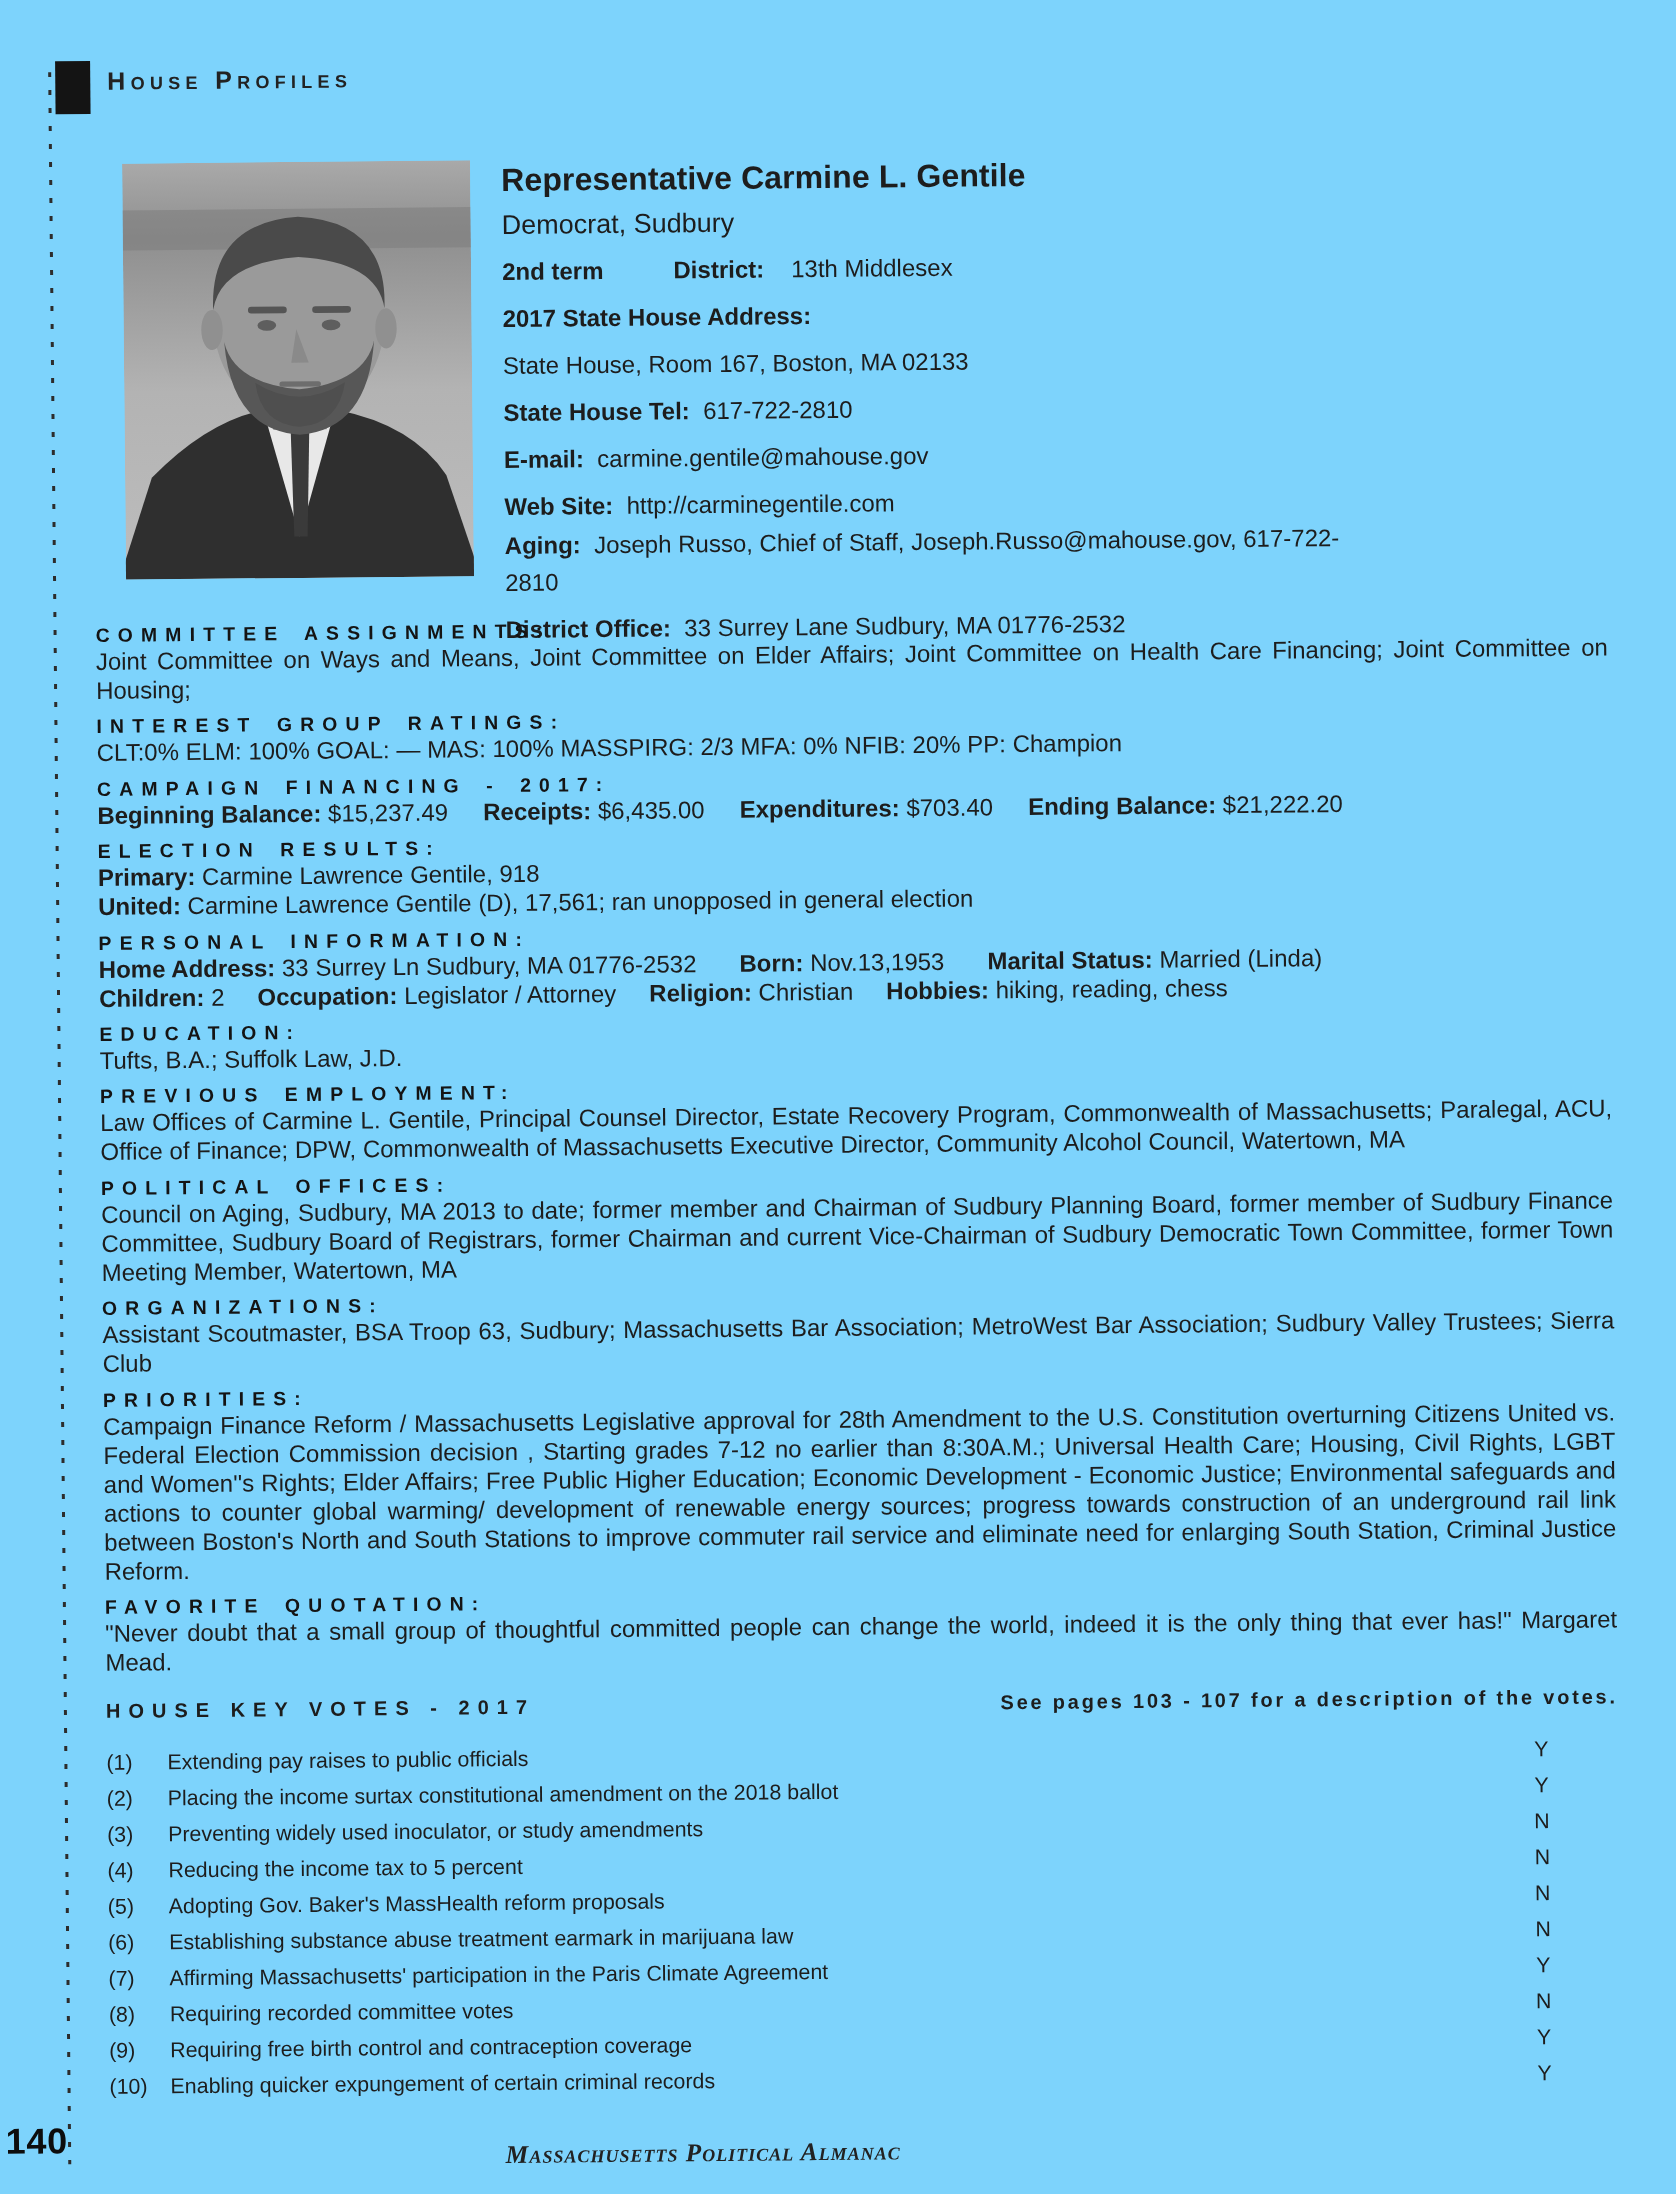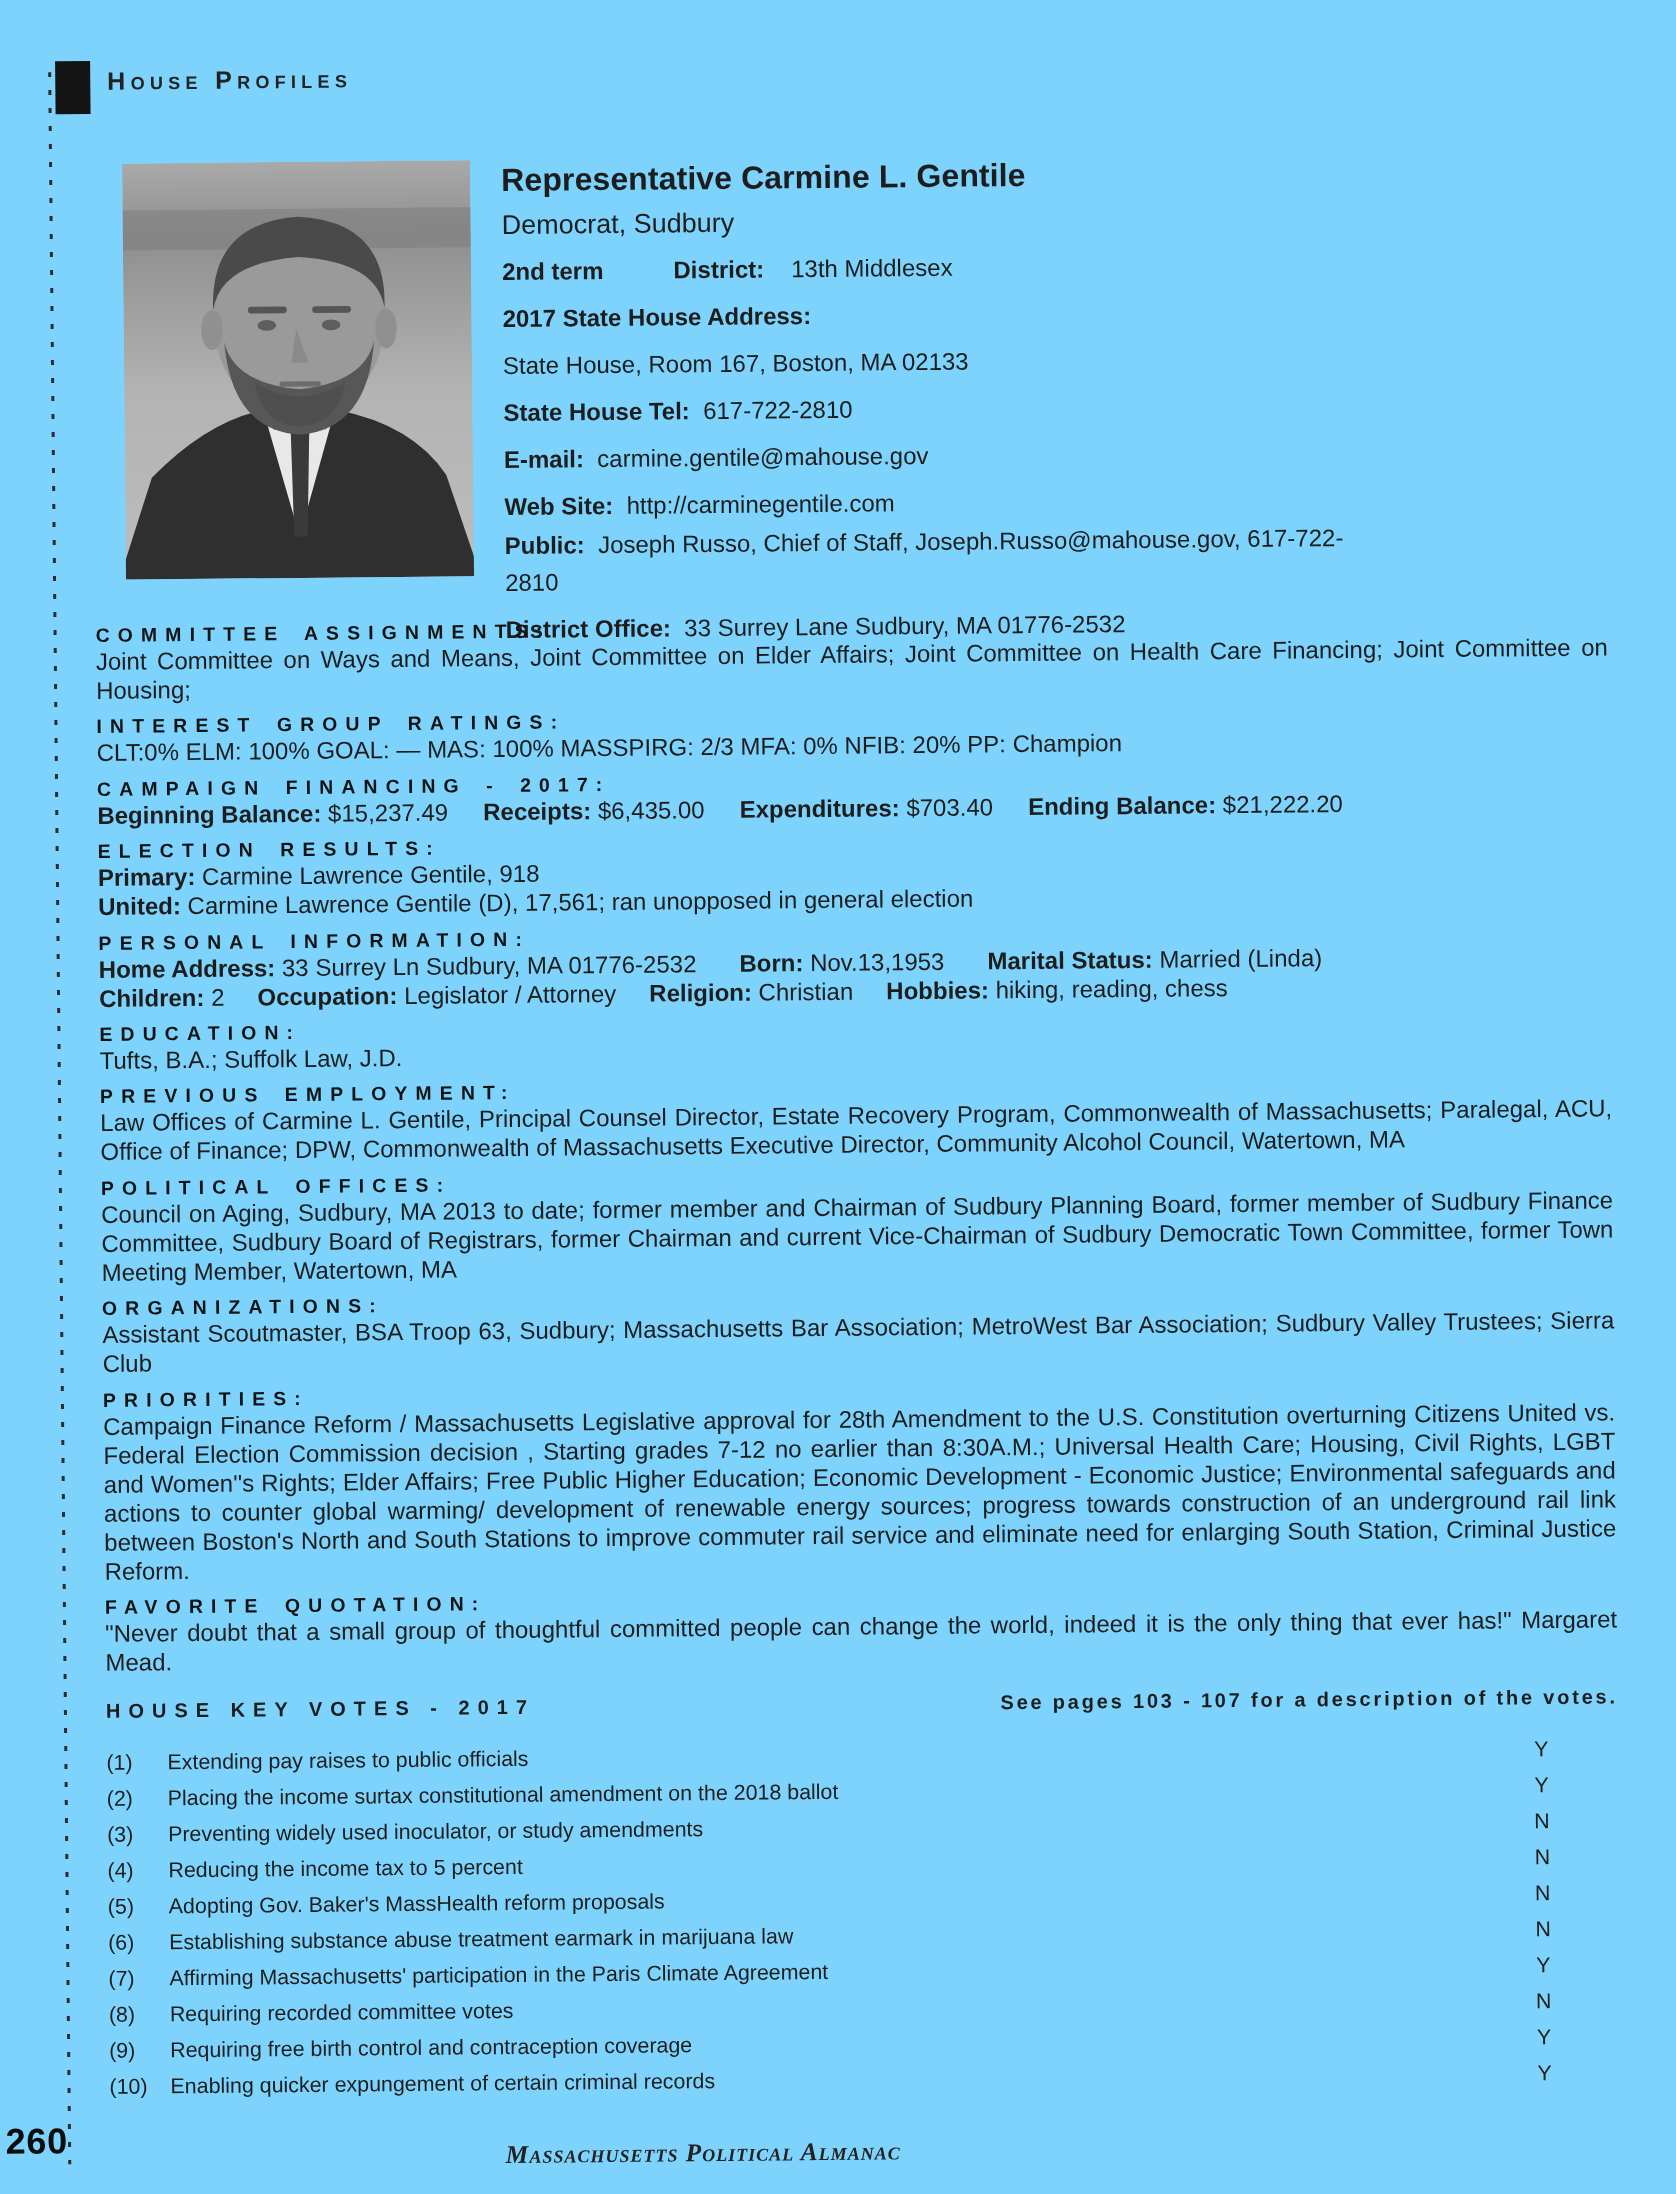--- a/index.html
+++ b/index.html
@@ -145,21 +145,21 @@
 
       <div class="info-line">
         <b>E-mail:</b>&nbsp;&nbsp;<span>carmine.gentile@mahouse.gov</span>
       </div>
 
       <div class="info-line">
         <b>Web Site:</b>&nbsp;&nbsp;<span>http://carminegentile.com</span>
       </div>
 
       <div class="info-line" style="margin-top:6.7px">
-        <b>Public:</b>&nbsp;&nbsp;<span>Joseph Russo, Chief of Staff, Joseph.Russo@mahouse.gov, 617-722-</span>
+        <b>Aging:</b>&nbsp;&nbsp;<span>Joseph Russo, Chief of Staff, Joseph.Russo@mahouse.gov, 617-722-</span>
       </div>
       <div class="info-line" style="margin-top:4px">2810</div>
 
       <div class="info-line">
         <b>District Office:</b>&nbsp;&nbsp;<span>33 Surrey Lane Sudbury, MA 01776-2532</span>
       </div>
     </div>
 
     <div class="sections">
 
@@ -287,18 +287,18 @@
           </div>
         <div class="vote-row">
             <span class="vote-num">(10)</span>
             <span class="vote-text">Enabling quicker expungement of certain criminal records</span>
             <span class="vote-val">Y</span>
           </div>
       </div>
 
     </div>
 
-    <div class="page-number">260</div>
+    <div class="page-number">140</div>
     <div class="footer-title">Massachusetts Political Almanac</div>
 
   </div>
 </div>
 
 
 </body></html>

